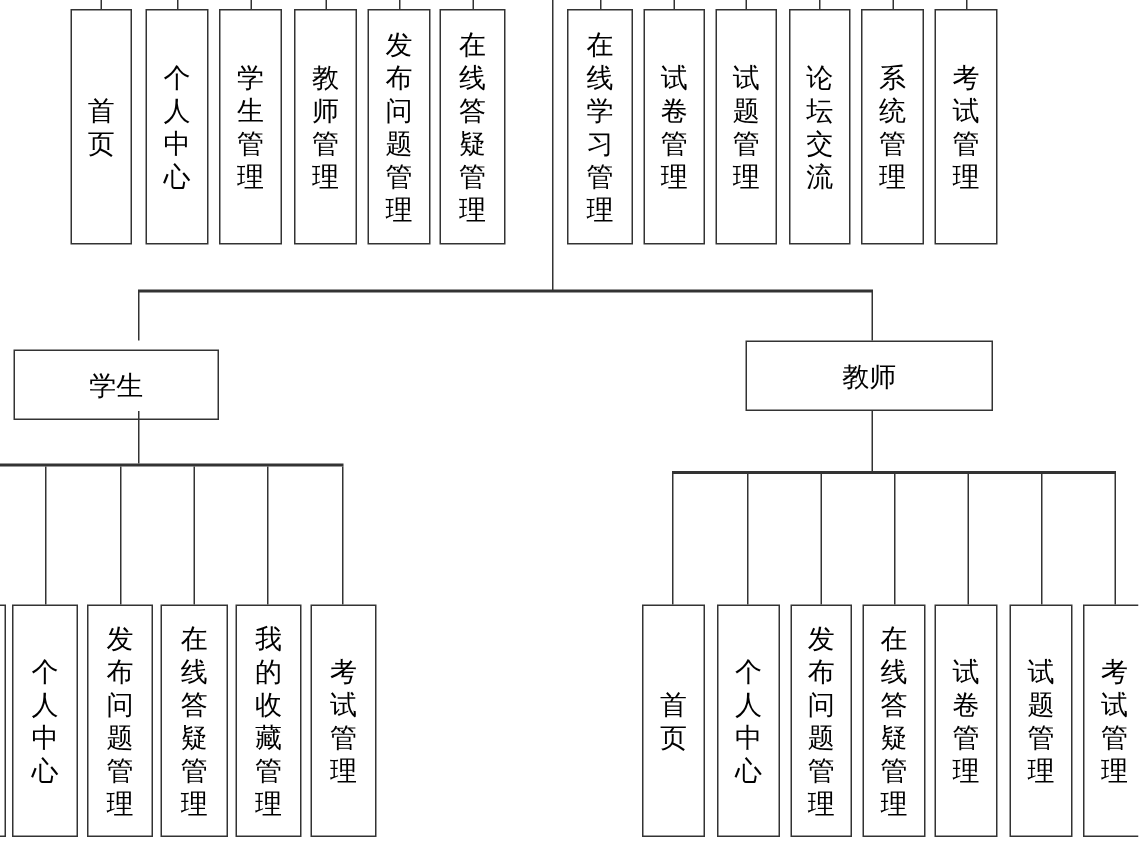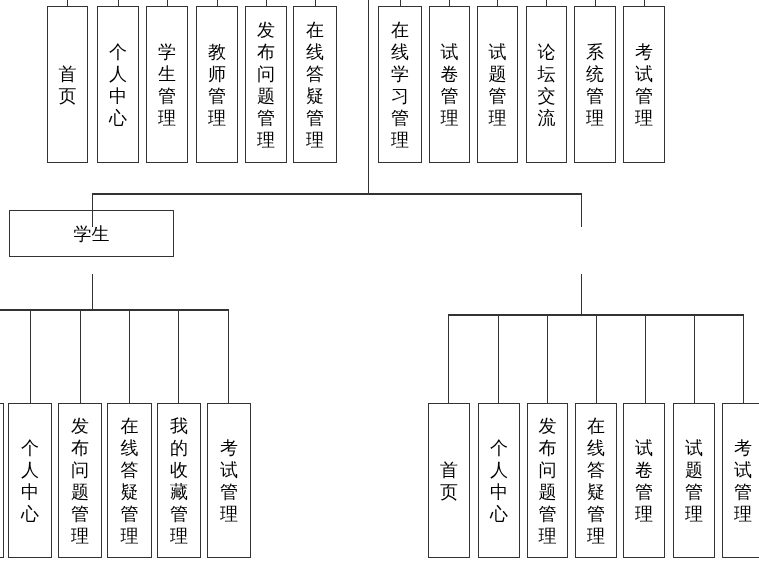--- a/index.html
+++ b/index.html
@@ -143,22 +143,25 @@
 管
 理</div>
     </div>
   <div class="node" style="left:623px;top:6px;width:42px;height:157px">
       <div class="vlabel">考
 试
 管
 理</div>
     </div>
 
-  <div class="node" style="left:9px;top:210px;width:165px;height:47px">
+  <div class="node" style="left:9px;top:233px;width:137px;height:47px">
       <div class="hlabel">学生</div>
+    </div>
+  <div class="node" style="left:497px;top:227px;width:165px;height:47px">
+      <div class="hlabel">教师</div>
     </div>
 
   <div class="line v" style="left:92px;top:274px;height:35px"></div>
   <div class="line h" style="left:-20px;top:309px;width:249px"></div>
   <div class="line v" style="left:30px;top:311px;height:92px"></div>
   <div class="line v" style="left:80px;top:311px;height:92px"></div>
   <div class="line v" style="left:129px;top:311px;height:92px"></div>
   <div class="line v" style="left:178px;top:311px;height:92px"></div>
   <div class="line v" style="left:228px;top:311px;height:92px"></div>
 

